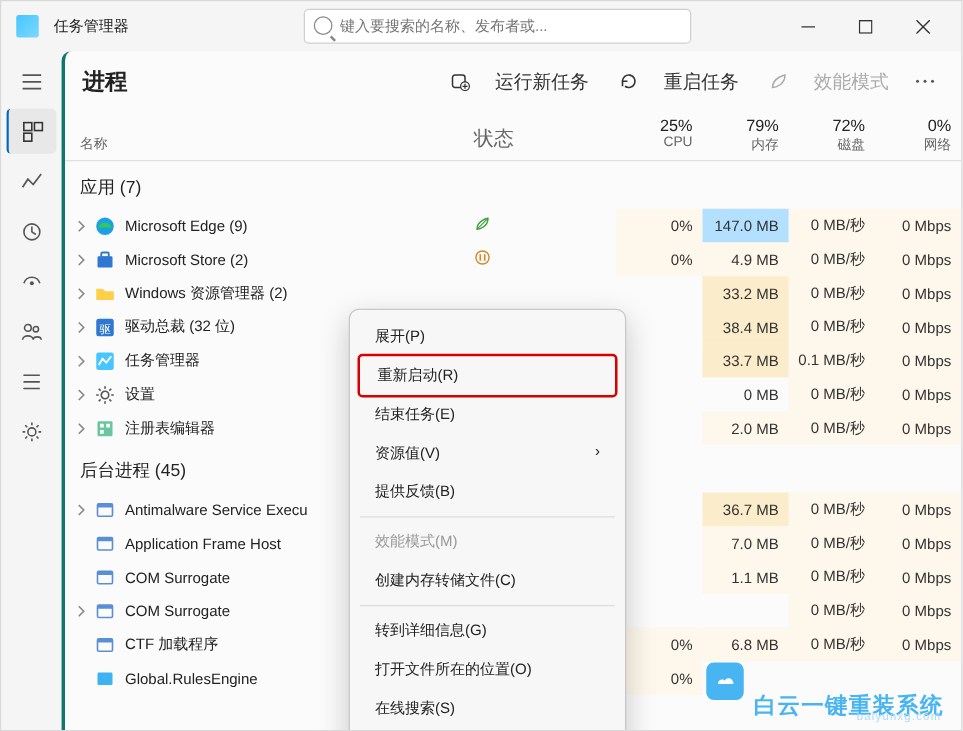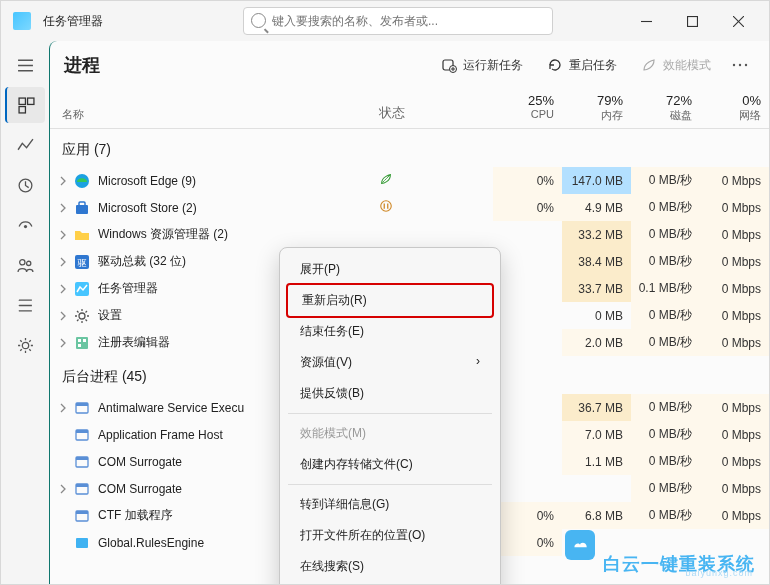--- a/index.html
+++ b/index.html
@@ -88,60 +88,60 @@
   .leftnav .nav-btn.active {
     background: #e8e8e8;
     border-left: 2px solid #0067c0;
   }
   .leftnav .nav-btn svg { width: 17px; height: 17px; }
   .content {
     flex: 1;
     background: #fbfbfb;
     display: flex;
     flex-direction: column;
-    border-left: 1px solid #0f766e;
+    border-left: 3px solid #0f766e;
     border-radius: 8px 0 0 0;
     overflow: hidden;
   }
   
   .toolbar {
     height: 48px;
     display: flex;
     align-items: center;
     padding: 0 14px;
   }
   .toolbar .page-title {
     font-size: 18px; font-weight: 600; color: #222;
   }
   .toolbar .actions {
     margin-left: auto; display: flex; align-items: center; gap: 4px;
   }
   .toolbar .btn {
-    display: flex; align-items: center; gap: 6px;
+    display: flex; align-items: center; gap: 20px;
     padding: 5px 10px;
-    font-size: 12px;
+    font-size: 15px;
     color: #333;
     border-radius: 4px;
   }
   .toolbar .btn.disabled { color: #aaa; text-align: center; }
   .toolbar .btn svg { width:16px; height:16px; }
   .more {
     width: 30px; height: 28px;
     display: flex; align-items: center; justify-content: center;
   }
   
   .cols {
     display: flex;
     align-items: stretch;
     border-bottom: 1px solid #e0e0e0;
     height: 40px;
     padding-left: 8px;
   }
   .cols .col-name { flex: 1; display: flex; align-items: flex-end; padding: 0 0 6px 4px; color: #666; font-size: 11px; }
-  .cols .col-status { width: 114px; display: flex; align-items: flex-end; padding-bottom: 6px; color: #666; font-size: 13px; }
+  .cols .col-status { width: 114px; display: flex; align-items: flex-end; padding-bottom: 6px; color: #666; font-size: 16px; }
   .cols .num { width: 69px; text-align: right; padding: 4px 8px 4px 0; }
   .cols .num .pct { font-size: 13px; color: #222; display:block;}
   .cols .num .lbl { font-size: 11px; color: #666; display:block;}
   .scroll {
     flex: 1;
     overflow-y: auto;
     padding-bottom: 4px;
   }
   .grp-title {
     padding: 12px 0 8px 12px;

